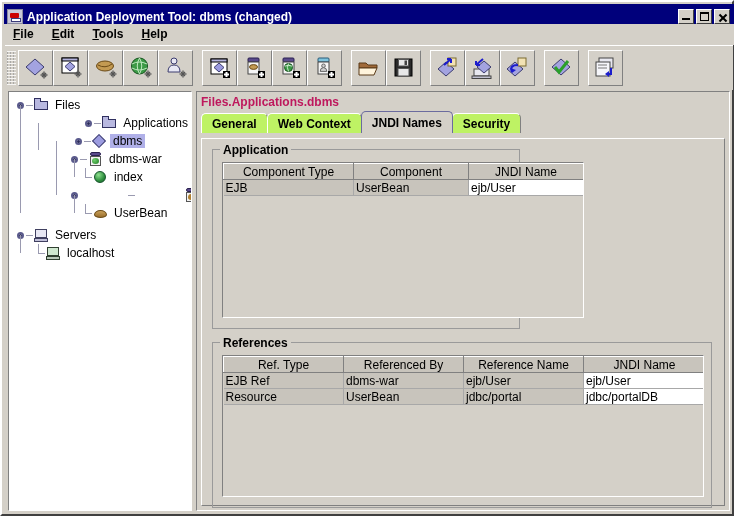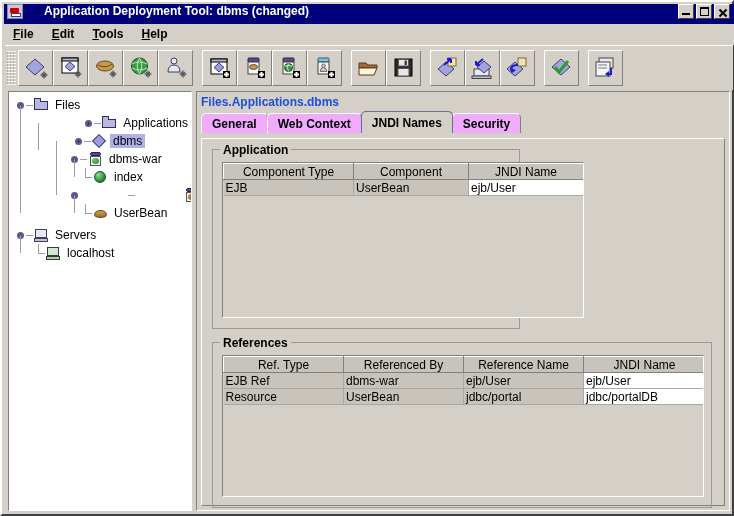--- a/index.html
+++ b/index.html
@@ -16,21 +16,21 @@
     border-top:2px solid #ffffff;
     border-left:2px solid #ffffff;
     border-right:2px solid #404040;
     border-bottom:2px solid #404040;
     box-sizing:border-box;
   }
   
   .titlebar{
     position:absolute;left:2px;top:2px;width:730px;height:20px;
     background:#00007b;
-    display:flex;align-items:flex-start;gap:17px;
+    display:flex;align-items:flex-end;
   }
   .title-icon{
     width:16px;height:15px;margin-left:3px;margin-right:4px;
     background:#c8c8d8;
     position:relative;flex:0 0 auto;
     border:1px solid #8a8aa0;
     box-sizing:border-box;
   }
   .title-icon:before{
     content:"";position:absolute;left:2px;top:3px;width:9px;height:5px;
@@ -152,26 +152,26 @@
   .ico.pcmon:after{content:"";position:absolute;left:1px;top:11px;width:14px;height:4px;
     background:#b8c8b8;border:1px solid #304030;box-sizing:border-box;}
 
   
   .right{
     position:absolute;left:194px;top:89px;width:534px;height:420px;
     background:#d4d0c8;box-sizing:border-box;
     border-top:1px solid #808080;border-left:1px solid #808080;
     border-right:1px solid #ffffff;border-bottom:1px solid #ffffff;
   }
-  .crumb{font-size:12px;font-weight:bold;color:#1d4ed8;margin:3px 0 2px 4px;}
+  .crumb{font-size:12px;font-weight:bold;color:#be185d;margin:3px 0 2px 4px;}
   .tabstrip{position:relative;height:22px;margin-left:4px;display:flex;align-items:flex-end;}
   .tab{
     height:20px;padding:0 10px;margin-right:-1px;
     display:flex;align-items:center;justify-content:center;
-    background:#f0abfc;font-size:12px;font-weight:bold;color:#000;
+    background:#bef264;font-size:12px;font-weight:bold;color:#000;
     border-top:1px solid #ffffff;border-left:1px solid #ffffff;
     border-right:1px solid #808080;
     border-radius:5px 5px 0 0;cursor:default;white-space:nowrap;
     box-sizing:border-box;position:relative;
   }
   .tab.active{
     background:#d4d0c8;height:22px;
     border:1px solid #6b6b9e;border-bottom:none;
     border-radius:5px 5px 0 0;z-index:3;
   }

